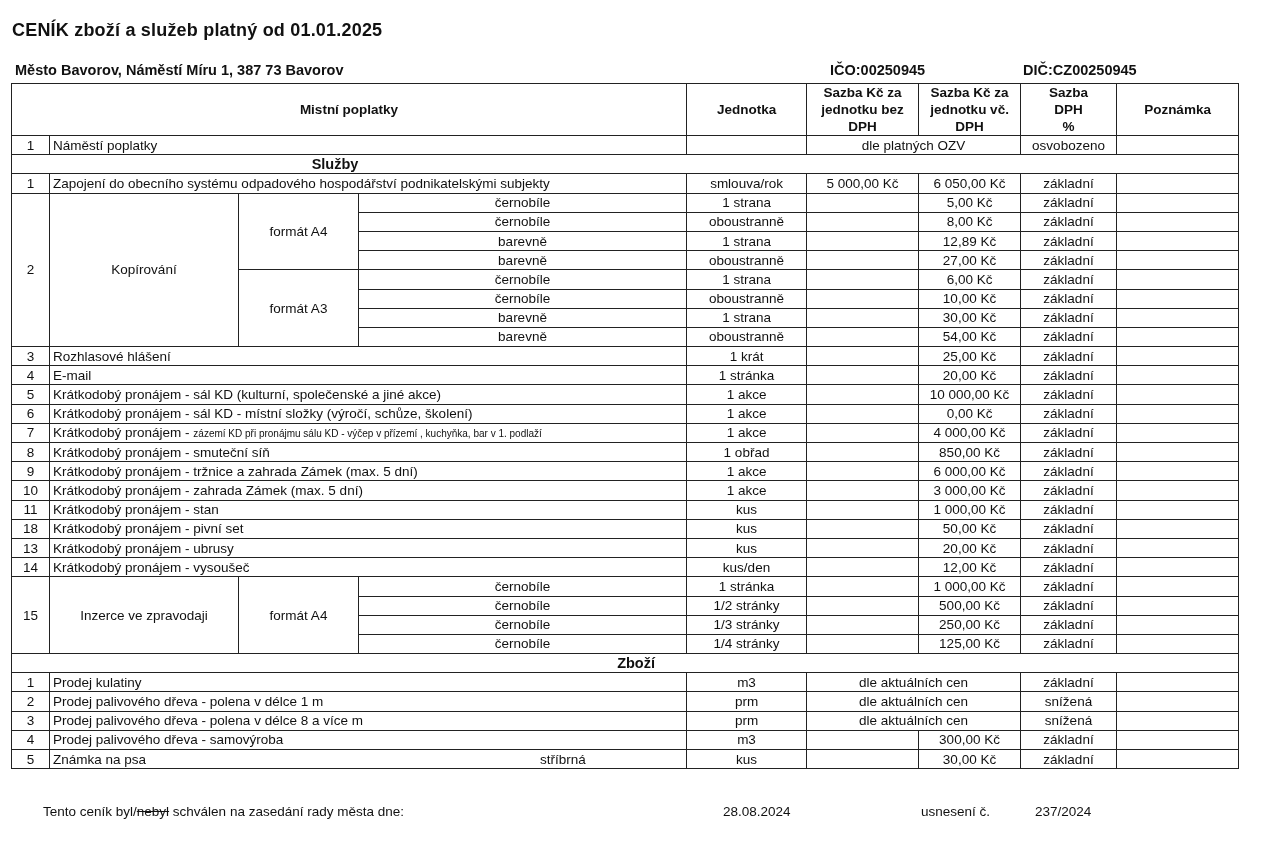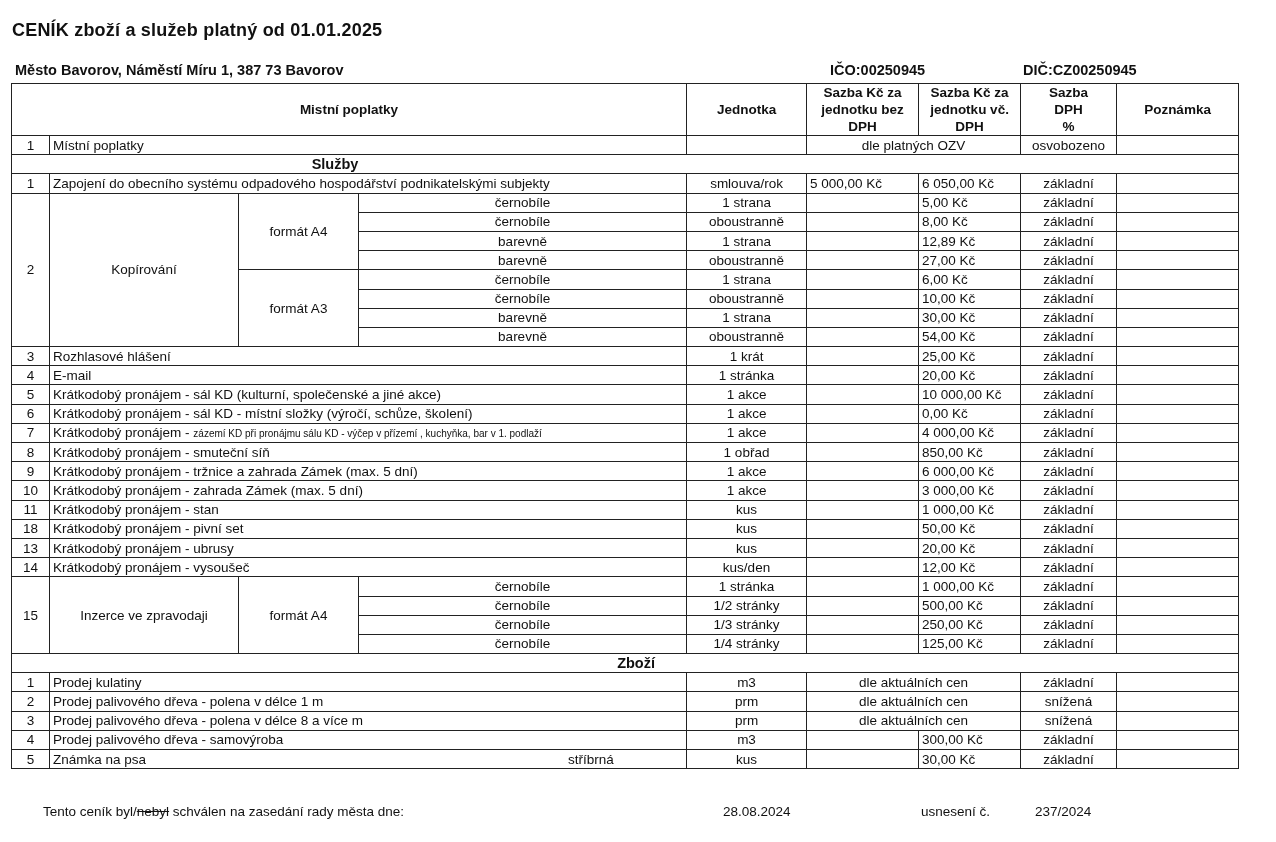--- a/index.html
+++ b/index.html
@@ -4,21 +4,21 @@
 <style>
   html, body { margin: 0; padding: 0; background: #ffffff; }
   body { width: 1276px; height: 842px; position: relative; font-family: "Liberation Sans", sans-serif; color: #111; overflow: hidden; }
   .title { position: absolute; left: 12px; width: 1252px; top: 20px; text-align: left; font-size: 18px; font-weight: bold; letter-spacing: 0.2px; }
   .addr { position: absolute; left: 15px; top: 62px; font-size: 14.5px; font-weight: bold; }
   .ico { position: absolute; left: 830px; top: 62px; font-size: 14.5px; font-weight: bold; }
   .dic { position: absolute; left: 1023px; top: 62px; font-size: 14.5px; font-weight: bold; }
   table.cenik { position: absolute; left: 11px; top: 83px; border-collapse: collapse; table-layout: fixed; width: 1227px; font-size: 13.5px; }
   table.cenik td { border: 1px solid #222; padding: 0 3px; height: 18.2px; line-height: 17px; white-space: nowrap; overflow: hidden; }
   .c { text-align: center; }
-  .r { text-align: left; }
+  .r { text-align: center; }
   .l { text-align: left; }
   .b { font-weight: bold; }
   .hdr td { height: 60px; line-height: 17px; }
   .sect td { height: 23px; font-weight: bold; font-size: 14.5px; }
   .small { font-size: 10px; }
   .footer { position: absolute; top: 804px; font-size: 13.5px; }
   .strike { text-decoration: line-through; }
 </style>
 </head>
 <body>
@@ -44,21 +44,21 @@
     <tr class="hdr">
       <td colspan="4" class="c b">Mistní poplatky</td>
       <td class="c b">Jednotka</td>
       <td class="c b"><span>Sazba Kč za</span><br><span>jednotku bez</span><br><span>DPH</span></td>
       <td class="c b"><span>Sazba Kč za</span><br><span>jednotku vč.</span><br><span>DPH</span></td>
       <td class="c b"><span>Sazba</span><br><span>DPH</span><br><span>%</span></td>
       <td class="c b">Poznámka</td>
     </tr>
     <tr>
       <td class="c">1</td>
-      <td colspan="3" class="l">Místní poplatky</td>
+      <td colspan="3" class="l">Náměstí poplatky</td>
       <td></td>
       <td colspan="2" class="c">dle platných OZV</td>
       <td class="c">osvobozeno</td>
       <td></td>
     </tr>
     <tr class="sect">
       <td colspan="9"><span style="display:inline-block;width:640px;text-align:center;">Služby</span></td>
     </tr>
     <tr>
       <td class="c">1</td>
@@ -311,21 +311,21 @@
         <td class="c">4</td>
         <td class="l" colspan="3"><span>Prodej palivového dřeva - samovýroba</span></td>
         <td class="c">m3</td>
         <td></td>
         <td class="r">300,00 Kč</td>
         <td class="c">základní</td>
         <td></td>
       </tr>
       <tr>
         <td class="c">5</td>
-        <td class="l" colspan="3" style="position: relative;"><span>Známka na psa</span><span style="position: absolute; left: 490px; margin-left: 28px;">stříbrná</span></td>
+        <td class="l" colspan="3" style="position: relative;"><span>Známka na psa</span><span style="position: absolute; left: 490px;">stříbrná</span></td>
         <td class="c">kus</td>
         <td></td>
         <td class="r">30,00 Kč</td>
         <td class="c">základní</td>
         <td></td>
       </tr>
     </tbody>
 </table>
 
 <div class="footer" style="left:43px;text-align:center;"><span>Tento ceník byl/</span><span class="strike">nebyl</span><span> schválen na zasedání rady města dne:</span></div>

